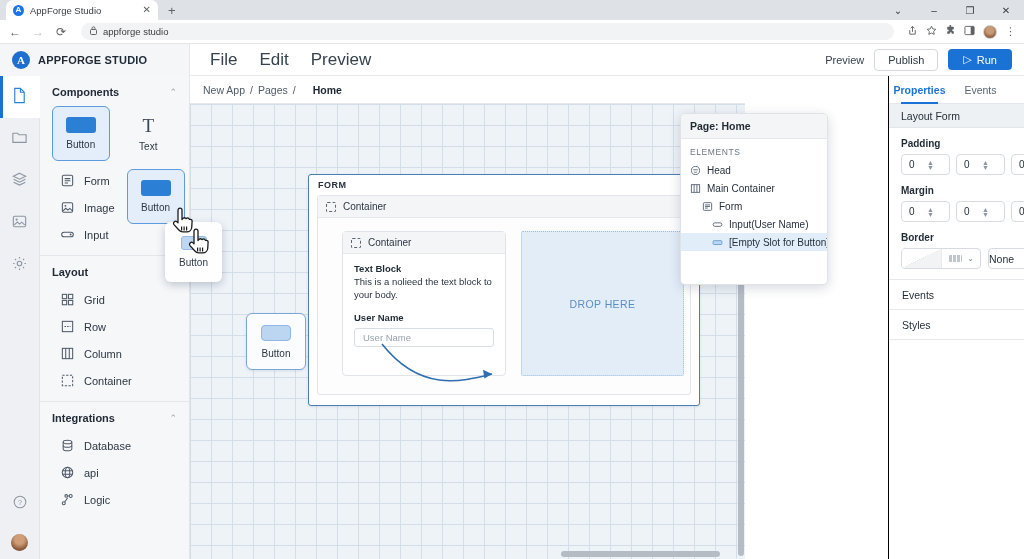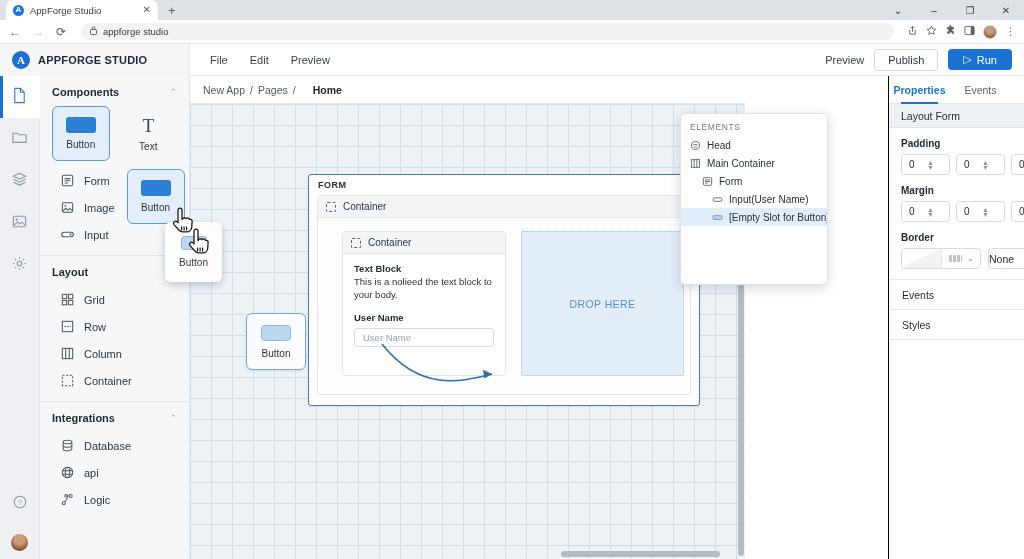--- a/index.html
+++ b/index.html
@@ -83,21 +83,21 @@
     background: #f5f6f8; border-right: 1px solid #e6e8eb;
   }
   .brand-logo {
     width: 18px; height: 18px; border-radius: 50%; background: #1d6fd0;
     color: #fff; font-size: 11px; font-weight: bold;
     display: flex; align-items: center; justify-content: center;
     font-family: "Liberation Serif", serif;
   }
   .brand-name { font-size: 11px; font-weight: bold; color: #1f2a36; letter-spacing: .2px; }
   .menu { display: flex; align-items: center; gap: 22px; padding-left: 20px; }
-  .menu-item { font-size: 11px; color: #36424f; cursor: pointer; }
+  .menu-item { font-size: 17px; color: #36424f; cursor: pointer; }
   .header-right {
     margin-left: auto; display: flex; align-items: center;
     gap: 10px; padding-right: 12px;
   }
   .link-btn { font-size: 11px; color: #36424f; cursor: pointer; }
   .btn-outline {
     font-size: 11px; color: #2b3846; border: 1px solid #d4d8de;
     background: #fff; border-radius: 4px; padding: 4px 13px; cursor: pointer;
   }
   .btn-primary {
@@ -691,20 +691,21 @@
     <path d="M8 3.2c0-1.2.9-2.1 2-2.1s2 .9 2 2.1v9.3l1.1-1.1c.7-.7 1.9-.7 2.6 0l.2.2 1-.5c.9-.45 2 0 2.3 1l.1.3.9-.1c1.05-.1 1.95.75 1.9 1.8l-.35 6.1c-.15 2.6-2.3 4.6-4.9 4.6h-4.1c-1.5 0-2.9-.65-3.85-1.8L4 17.6c-.75-.9-.6-2.25.35-2.95.8-.6 1.9-.5 2.6.2l1.05 1.05z" fill="#ffffff" stroke="#1b1b1b" stroke-width="1.3" stroke-linejoin="round"></path>
     <path d="M11.6 19.5v4M14.1 19.5v4M16.6 19.5v4" stroke="#1b1b1b" stroke-width="1.2"></path>
   </svg>
 
   <svg class="cursor-hand" style="left:186px; top:228px;" width="26" height="30" viewBox="0 0 26 30">
     <path d="M8 3.2c0-1.2.9-2.1 2-2.1s2 .9 2 2.1v9.3l1.1-1.1c.7-.7 1.9-.7 2.6 0l.2.2 1-.5c.9-.45 2 0 2.3 1l.1.3.9-.1c1.05-.1 1.95.75 1.9 1.8l-.35 6.1c-.15 2.6-2.3 4.6-4.9 4.6h-4.1c-1.5 0-2.9-.65-3.85-1.8L4 17.6c-.75-.9-.6-2.25.35-2.95.8-.6 1.9-.5 2.6.2l1.05 1.05z" fill="#ffffff" stroke="#1b1b1b" stroke-width="1.3" stroke-linejoin="round"></path>
     <path d="M11.6 19.5v4M14.1 19.5v4M16.6 19.5v4" stroke="#1b1b1b" stroke-width="1.2"></path>
   </svg>
 
   <div class="tree-pop">
+    <div class="tree-head">Page: Home</div>
     <div class="tree-sec">ELEMENTS</div>
 
     <div class="tree-row">
       <span class="t-ic">
         <svg width="11" height="11" viewBox="0 0 12 12">
             <circle cx="6" cy="6" r="4.4" fill="none" stroke="currentColor" stroke-width="1"></circle>
             <path d="M3.6 5.2h4.8M4.2 7.4c1 .8 2.6.8 3.6 0" fill="none" stroke="currentColor" stroke-width="1"></path>
           </svg>
       </span>
       <span>Head</span>

